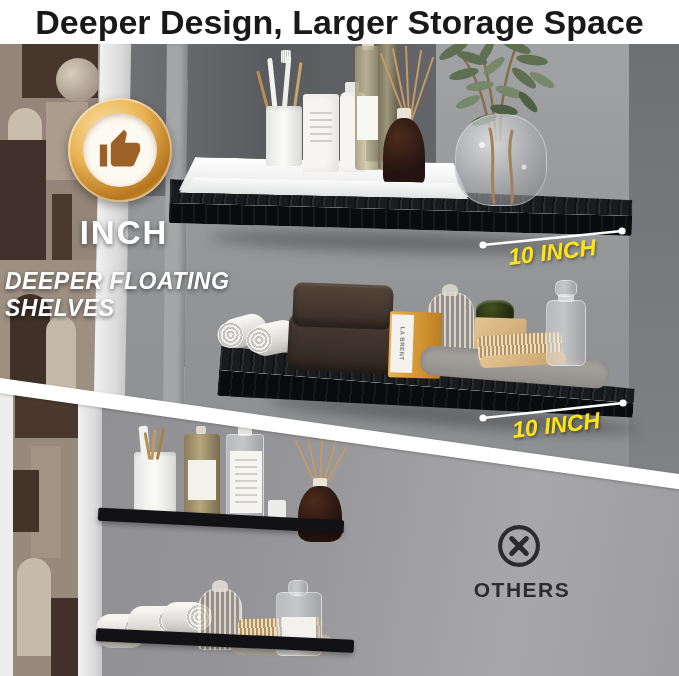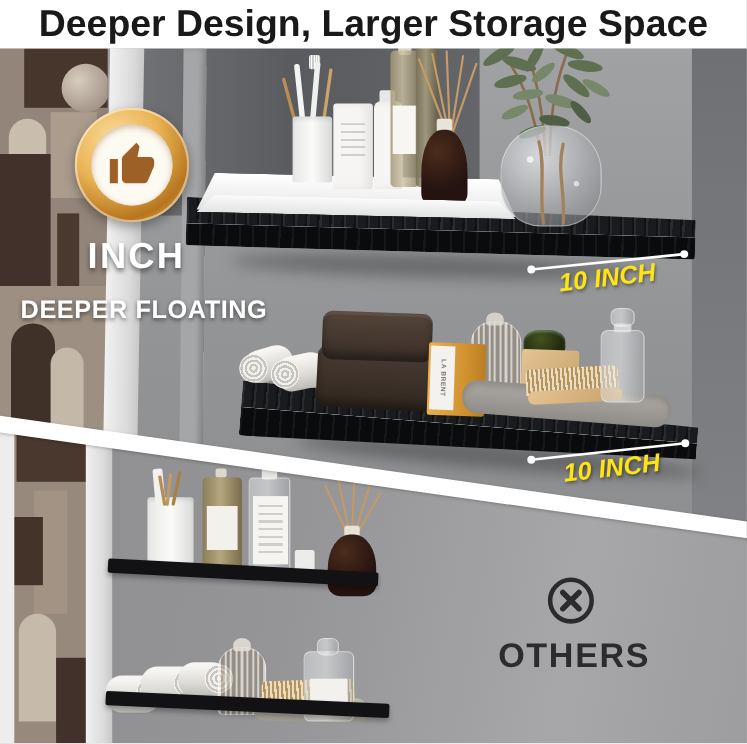--- a/index.html
+++ b/index.html
@@ -83,27 +83,27 @@
          background:radial-gradient(circle at 35% 28%,#f9dc9c,#eab455 40%,#b6751e 72%,#e8bd5e 95%);
          box-shadow:0 4px 10px rgba(0,0,0,.35),inset 0 0 0 2px rgba(255,255,255,.45);
          display:flex;align-items:center;justify-content:center;pointer-events:auto;}
   .badge-inner{width:74px;height:74px;border-radius:50%;background:#fdfaf2;
                box-shadow:inset 0 2px 6px rgba(120,70,10,.35);
                display:flex;align-items:center;justify-content:center;}
 
   
   .ours-label{left:18px;top:214px;width:212px;text-align:center;font-size:33px;font-weight:bold;
               letter-spacing:2px;color:#fff;text-shadow:0 2px 5px rgba(0,0,0,.5);}
-  .ours-sub{left:5px;top:268px;width:238px;text-align:right;font-size:23px;font-weight:bold;
-            letter-spacing:.5px;line-height:27px;color:#fff;text-shadow:0 2px 4px rgba(0,0,0,.5);}
+  .ours-sub{left:5px;top:268px;width:238px;text-align:left;font-size:23px;font-weight:bold;
+            letter-spacing:.5px;line-height:27px;color:#fff;text-shadow:0 2px 4px rgba(0,0,0,.5);font-style:italic;}
   .inch-label{font-size:23px;font-weight:bold;font-style:italic;color:#ffe415;white-space:nowrap;
               text-shadow:1px 2px 3px rgba(0,0,0,.4);}
   .inch1{left:508px;top:239px;transform:rotate(-6.5deg);}
   .inch2{left:512px;top:412px;transform:rotate(-6.5deg);}
-  .others-label{left:422px;top:578px;width:200px;text-align:center;font-size:31px;font-weight:bold;
+  .others-label{left:422px;top:578px;width:200px;text-align:center;font-size:21px;font-weight:bold;
                 letter-spacing:1.5px;color:#2c2c2e;}
 </style>
 </head>
 <body>
 
 <div class="canvas">
 
   <div class="abs scene scene-ours">
     <div class="abs dark-panel"></div>
 
@@ -300,20 +300,21 @@
     <div class="abs badge">
       <div class="badge-inner">
         <svg width="44" height="44" viewBox="0 0 24 24">
           <path fill="#9d6128" d="M1 21h4V9H1v12zm22-11c0-1.1-.9-2-2-2h-6.31l.95-4.57.03-.32c0-.41-.17-.79-.44-1.06L14.17 1 7.58 7.59C7.22 7.95 7 8.45 7 9v10c0 1.1.9 2 2 2h9c.83 0 1.54-.5 1.84-1.22l3.02-7.05c.09-.23.14-.47.14-.73v-2z"></path>
         </svg>
       </div>
     </div>
     <div class="abs ours-label">INCH</div>
     <div class="abs ours-sub">
       <div>DEEPER FLOATING</div>
+      <div>SHELVES</div>
     </div>
 
     <svg class="abs" style="left:468px;top:222px" width="170" height="44" viewBox="0 0 170 44">
       <line x1="15" y1="23" x2="154" y2="9" stroke="#fff" stroke-width="2.4"></line>
       <circle cx="15" cy="23" r="3.6" fill="#fff"></circle>
         <circle cx="154" cy="9" r="3.6" fill="#fff"></circle>
     </svg>
     <div class="abs inch-label inch1">10 INCH</div>
 
     <svg class="abs" style="left:468px;top:395px" width="170" height="44" viewBox="0 0 170 44">

